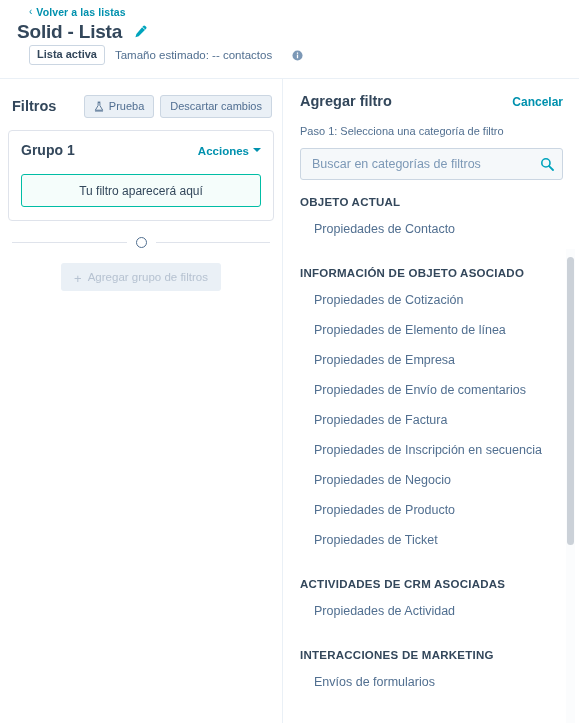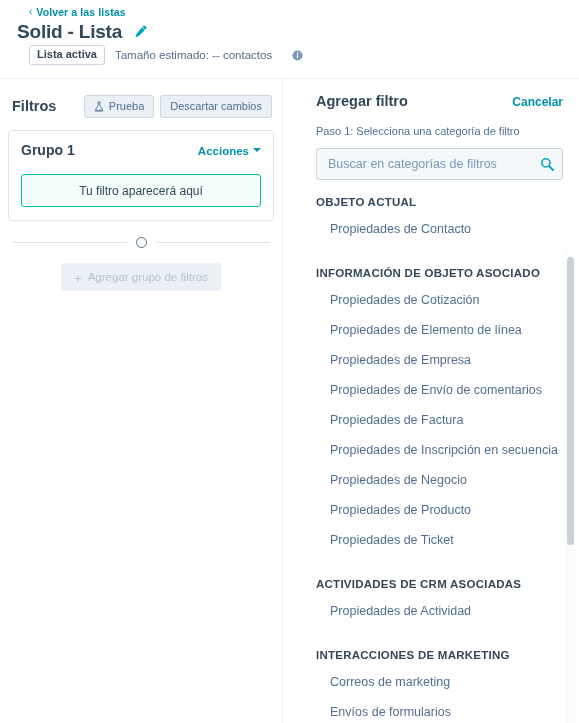--- a/index.html
+++ b/index.html
@@ -119,21 +119,20 @@
     cursor: pointer;
   }
 
   
   .body-area {
     flex: 1 1 auto;
     display: flex;
     position: relative;
     min-height: 0;
     background: #ffffff;
-    gap: 16px;
   }
 
   
   .left-panel {
     width: 283px;
     flex: 0 0 283px;
     border-right: 1px solid #eaf0f6;
     background: #ffffff;
     padding: 14px 8px 0 8px;
     overflow: hidden;
@@ -529,21 +528,20 @@
             <div class="cat-item">Propiedades de Negocio</div>
             <div class="cat-item">Propiedades de Producto</div>
             <div class="cat-item">Propiedades de Ticket</div>
           </div>
           <div class="cat-section">
             <div class="cat-section-title">ACTIVIDADES DE CRM ASOCIADAS</div>
             <div class="cat-item">Propiedades de Actividad</div>
           </div>
           <div class="cat-section">
             <div class="cat-section-title">INTERACCIONES DE MARKETING</div>
-            <div class="cat-item">Correos de marketing</div>
             <div class="cat-item">Envíos de formularios</div>
           </div>
         </div>
 
       <div class="scroll-region">
         <div class="scroll-track"></div>
         <div class="scroll-thumb"></div>
       </div>
     </div>
 

